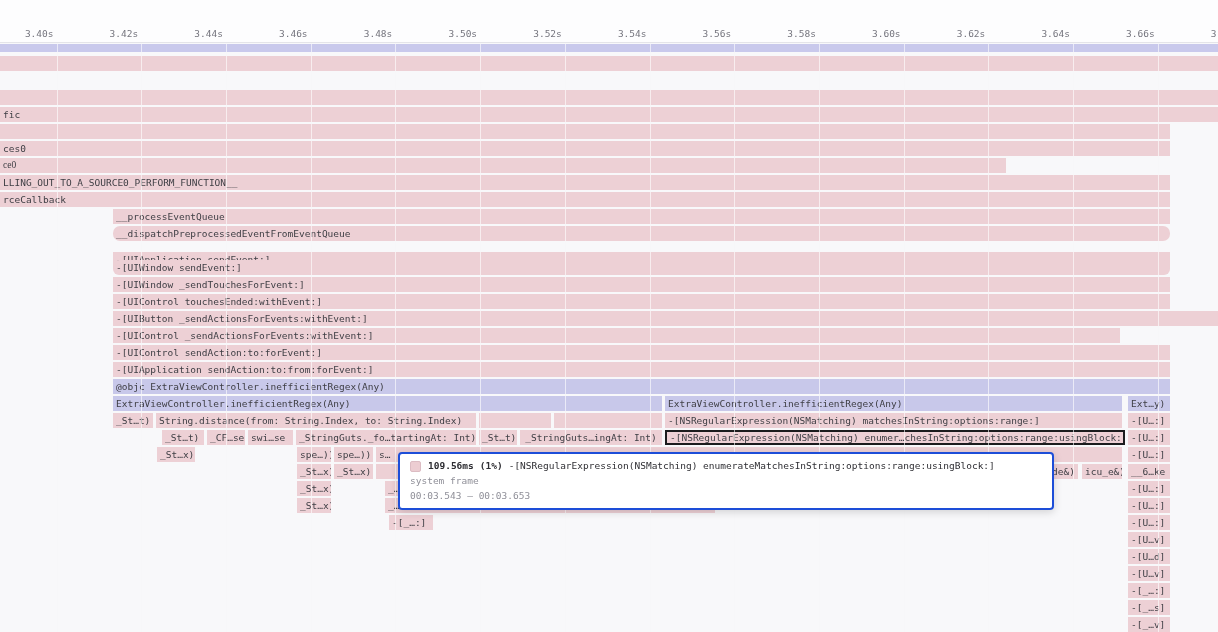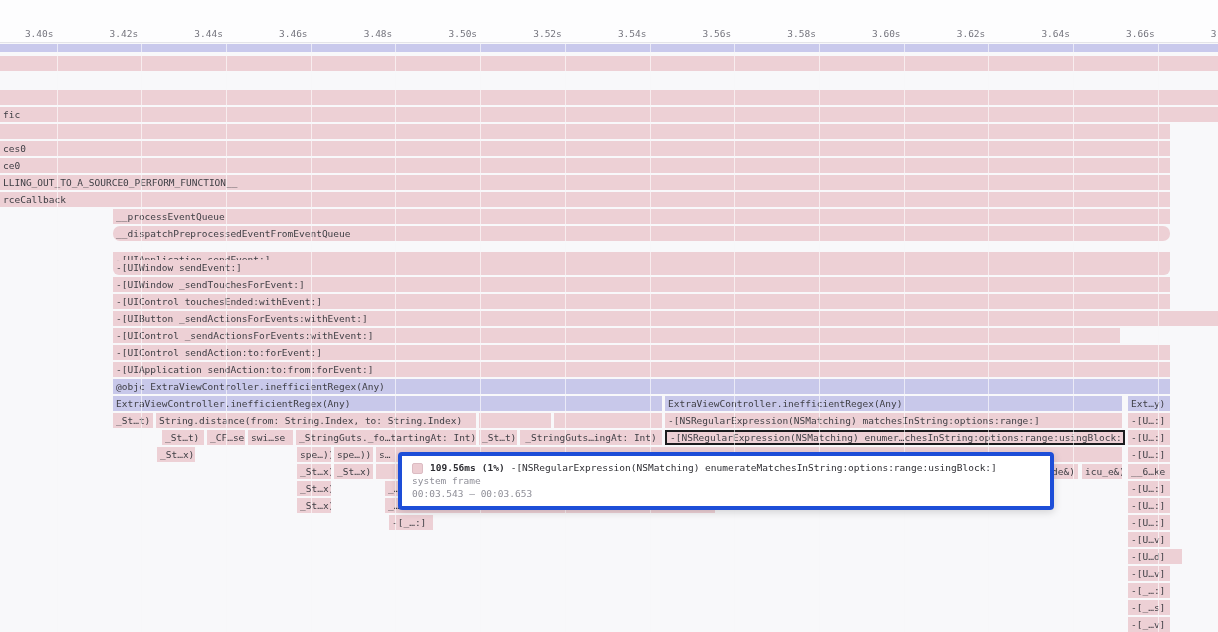--- a/index.html
+++ b/index.html
@@ -24,21 +24,21 @@
     position:absolute;height:15px;box-sizing:border-box;z-index:2;
     font-size:9.5px;line-height:15px;color:#3e3e44;
     white-space:nowrap;overflow:hidden;padding:0 3px;
   }
   .seg.pink{background:#edd0d5;}
   .seg.purple{background:#c8c8ea;}
   .seg.sel{border:2px solid #1b1b1d;z-index:3;line-height:11px;}
   .seg.r{text-align:right;}
   
   #tooltip{
-    position:absolute;z-index:10;background:#ffffff;border:4px solid #1d4ed8;border-radius:4px;
+    position:absolute;z-index:10;background:#ffffff;border:2px solid #1d4ed8;border-radius:4px;
     box-shadow:0 2px 8px rgba(0,0,0,0.16);box-sizing:border-box;
     display:flex;flex-direction:column;justify-content:space-between;
     padding:6px 10px;font-size:9.5px;color:#2e2e33;
   }
   .tt-line{display:flex;align-items:center;white-space:nowrap;overflow:hidden;line-height:12px;}
   #tt-swatch{width:9px;height:9px;border-radius:2px;background:#eccdd2;border:1px solid #dcbcc3;margin-right:7px;flex:0 0 auto;}
   .tt-dim{color:#8f8f98;}
   #tt-title b{font-weight:bold;margin-right:6px;}
 </style>
 </head>
@@ -78,21 +78,21 @@
       <div class="grid-under" style="left: 818.9px;"></div>
       <div class="grid-under" style="left: 903.6px;"></div>
       <div class="grid-under" style="left: 988.3px;"></div>
       <div class="grid-under" style="left: 1073px;"></div>
       <div class="grid-under" style="left: 1157.7px;"></div>
       <div class="seg pink" style="left: 0px; top: 13px; width: 1218px;"></div>
       <div class="seg pink" style="left: 0px; top: 47px; width: 1218px;"></div>
       <div class="seg pink" style="left: 0px; top: 64px; width: 1218px;">fic</div>
       <div class="seg pink" style="left: 0px; top: 81px; width: 1170px;"></div>
       <div class="seg pink" style="left: 0px; top: 98px; width: 1170px;">ces0</div>
-      <div class="seg pink" style="left: 0px; top: 115px; width: 1170px;">ce0</div>
+      <div class="seg pink" style="left: 0px; top: 115px; width: 1006px; font-family: Liberation Serif, serif;">ce0</div>
       <div class="seg pink" style="left: 0px; top: 132px; width: 1170px;">LLING_OUT_TO_A_SOURCE0_PERFORM_FUNCTION__</div>
       <div class="seg pink" style="left: 0px; top: 149px; width: 1170px;">rceCallback</div>
       <div class="seg pink" style="left: 113px; top: 166px; width: 1057px;">__processEventQueue</div>
       <div class="seg pink" style="left: 113px; top: 183px; width: 1057px; border-radius: 7px;">__dispatchPreprocessedEventFromEventQueue</div>
       <div class="seg pink" style="left: 113px; top: 209px; width: 1057px;">-[UIApplication sendEvent:]</div>
       <div class="seg pink" style="left: 113px; top: 217px; width: 1057px; border-radius: 6px;">-[UIWindow sendEvent:]</div>
       <div class="seg pink" style="left: 113px; top: 234px; width: 1057px;">-[UIWindow _sendTouchesForEvent:]</div>
       <div class="seg pink" style="left: 113px; top: 251px; width: 1057px;">-[UIControl touchesEnded:withEvent:]</div>
       <div class="seg pink" style="left: 113px; top: 268px; width: 1140px;">-[UIButton _sendActionsForEvents:withEvent:]</div>
       <div class="seg pink" style="left: 113px; top: 285px; width: 1007px;">-[UIControl _sendActionsForEvents:withEvent:]</div>
@@ -128,21 +128,21 @@
       <div class="seg pink" style="left: 1128px; top: 421px; width: 42px;">__6…ke</div>
       <div class="seg pink" style="left: 297px; top: 438px; width: 34px;">_St…x)</div>
       <div class="seg pink" style="left: 385px; top: 438px; width: 330px;">_…</div>
       <div class="seg pink" style="left: 1128px; top: 438px; width: 42px;">-[U…:]</div>
       <div class="seg pink" style="left: 297px; top: 455px; width: 34px;">_St…x)</div>
       <div class="seg pink" style="left: 385px; top: 455px; width: 330px;">_…</div>
       <div class="seg pink" style="left: 1128px; top: 455px; width: 42px;">-[U…:]</div>
       <div class="seg pink" style="left: 389px; top: 472px; width: 44px;">-[_…:]</div>
       <div class="seg pink" style="left: 1128px; top: 472px; width: 42px;">-[U…:]</div>
       <div class="seg pink" style="left: 1128px; top: 489px; width: 42px;">-[U…v]</div>
-      <div class="seg pink" style="left: 1128px; top: 506px; width: 54px;">-[U…d]</div>
+      <div class="seg pink" style="left: 1128px; top: 506px; width: 42px;">-[U…d]</div>
       <div class="seg pink" style="left: 1128px; top: 523px; width: 42px;">-[U…v]</div>
       <div class="seg pink" style="left: 1128px; top: 540px; width: 42px;">-[_…:]</div>
       <div class="seg pink" style="left: 1128px; top: 557px; width: 42px;">-[_…s]</div>
       <div class="seg pink" style="left: 1128px; top: 574px; width: 42px;">-[_…v]</div>
       <div class="grid-over" style="left: 56.5px;"></div>
       <div class="grid-over" style="left: 141.2px;"></div>
       <div class="grid-over" style="left: 225.9px;"></div>
       <div class="grid-over" style="left: 310.6px;"></div>
       <div class="grid-over" style="left: 395.3px;"></div>
       <div class="grid-over" style="left: 480.1px;"></div>

